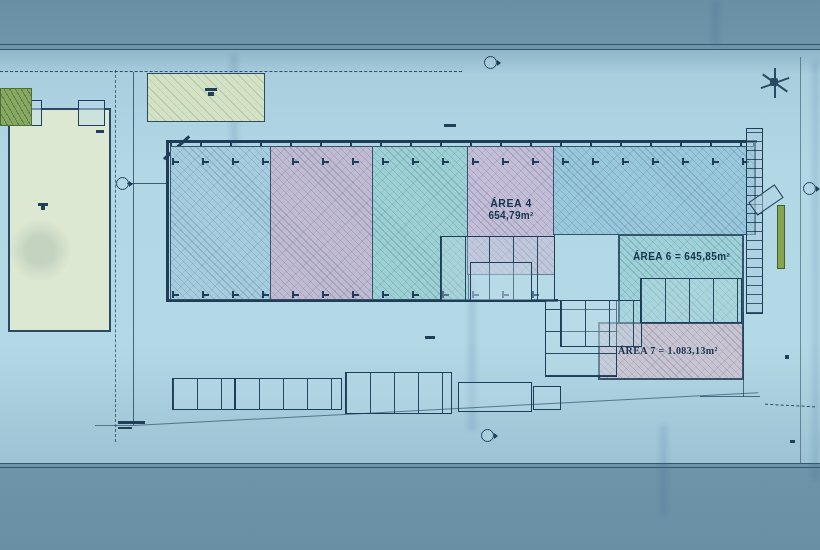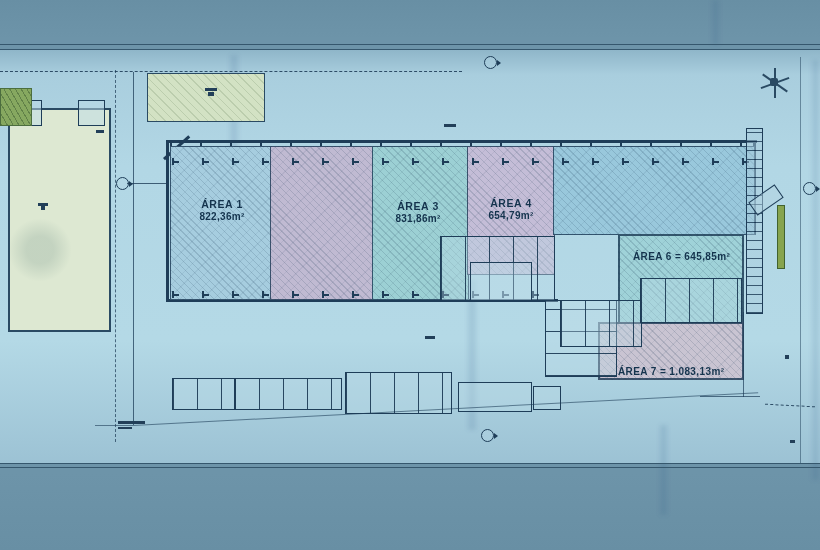--- a/index.html
+++ b/index.html
@@ -87,34 +87,26 @@
   <div class="area" style="left:467px;top:146px;width:86px;height:127px;background-color:#c4bdd7;"></div>
   <div class="area" style="left:553px;top:146px;width:200px;height:87px;background-color:#99c8dc;"></div>
   <div class="area" style="left:618px;top:234px;width:122px;height:87px;border-width:2px;background-color:#9fd2d8;"></div>
   <div class="area" style="left:598px;top:322px;width:142px;height:54px;border-width:2px;background-color:#c9c4d2;"></div>
 
   <div class="colline" style="left:172px;top:161px;width:580px;"></div>
   <div class="colticks" style="left:172px;top:158px;width:580px;"></div>
   <div class="colline" style="left:172px;top:294px;width:384px;"></div>
   <div class="colticks" style="left:172px;top:291px;width:384px;"></div>
 
-  <div class="lblblock" style="left:180px;top:198px;width:84px;">
-    <div class="lbl">ÁREA 1</div>
-    <div class="val">822,36m²</div>
-  </div>
-  <div class="lblblock" style="left:376px;top:200px;width:84px;">
-    <div class="lbl">ÁREA 3</div>
-    <div class="val">831,86m²</div>
-  </div>
   <div class="lblblock" style="left:467px;top:197px;width:88px;">
     <div class="lbl">ÁREA 4</div>
     <div class="val">654,79m²</div>
   </div>
   <div class="inlinelbl" style="left:633px;top:251px;">ÁREA 6 = 645,85m²</div>
-  <div class="inlinelbl" style="left:618px;top:366px;">ÁREA 7 = 1.083,13m²</div>
+  <div class="inlinelbl" style="left:618px;top:345px;font-family:Liberation Serif, serif;">ÁREA 7 = 1.083,13m²</div>
 
   <div class="roombox gridv" style="left:440px;top:236px;width:113px;height:63px;"></div>
   <div class="roombox" style="left:470px;top:262px;width:60px;height:37px;border-width:1px;"></div>
   <div class="roombox gridh" style="left:545px;top:300px;width:70px;height:75px;"></div>
   <div class="roombox gridv" style="left:560px;top:300px;width:80px;height:45px;"></div>
   <div class="roombox gridv" style="left:640px;top:278px;width:100px;height:43px;border-width:1px;"></div>
 
   <div class="roombox gridv" style="left:172px;top:378px;width:62px;height:30px;"></div>
   <div class="roombox gridv" style="left:234px;top:378px;width:106px;height:30px;"></div>
   <div class="roombox gridv" style="left:345px;top:372px;width:105px;height:40px;"></div>

